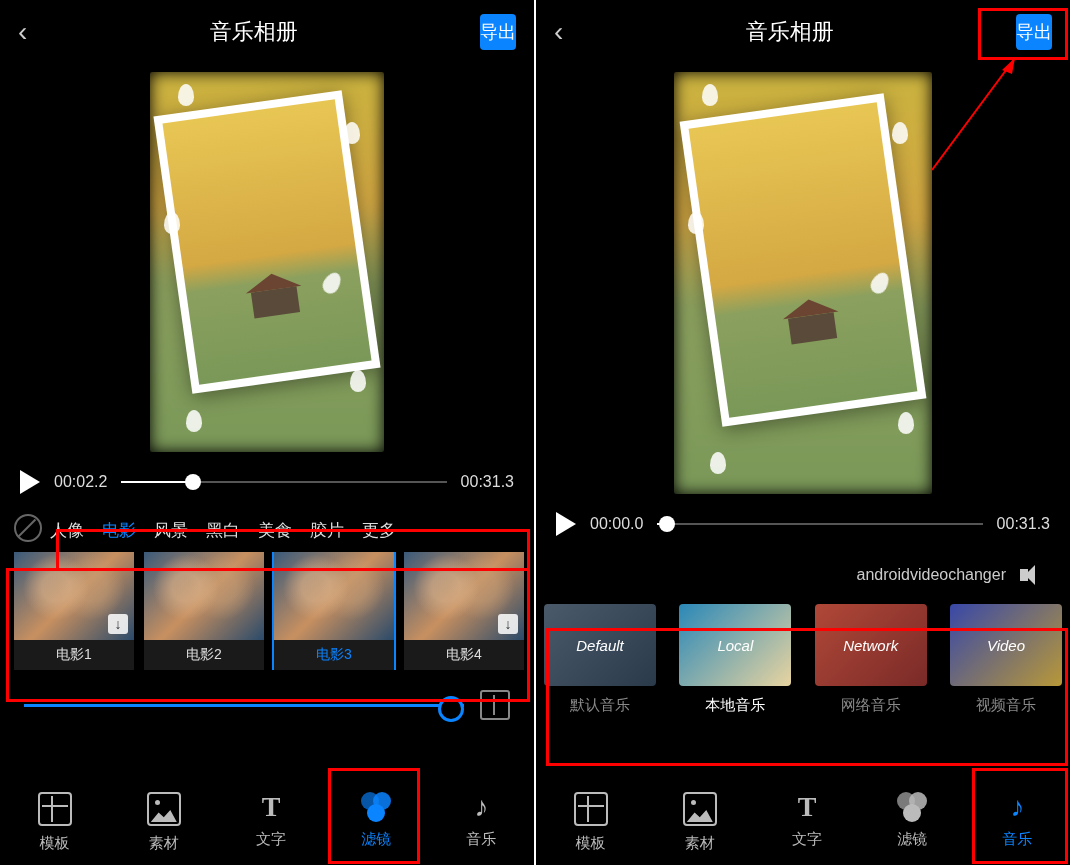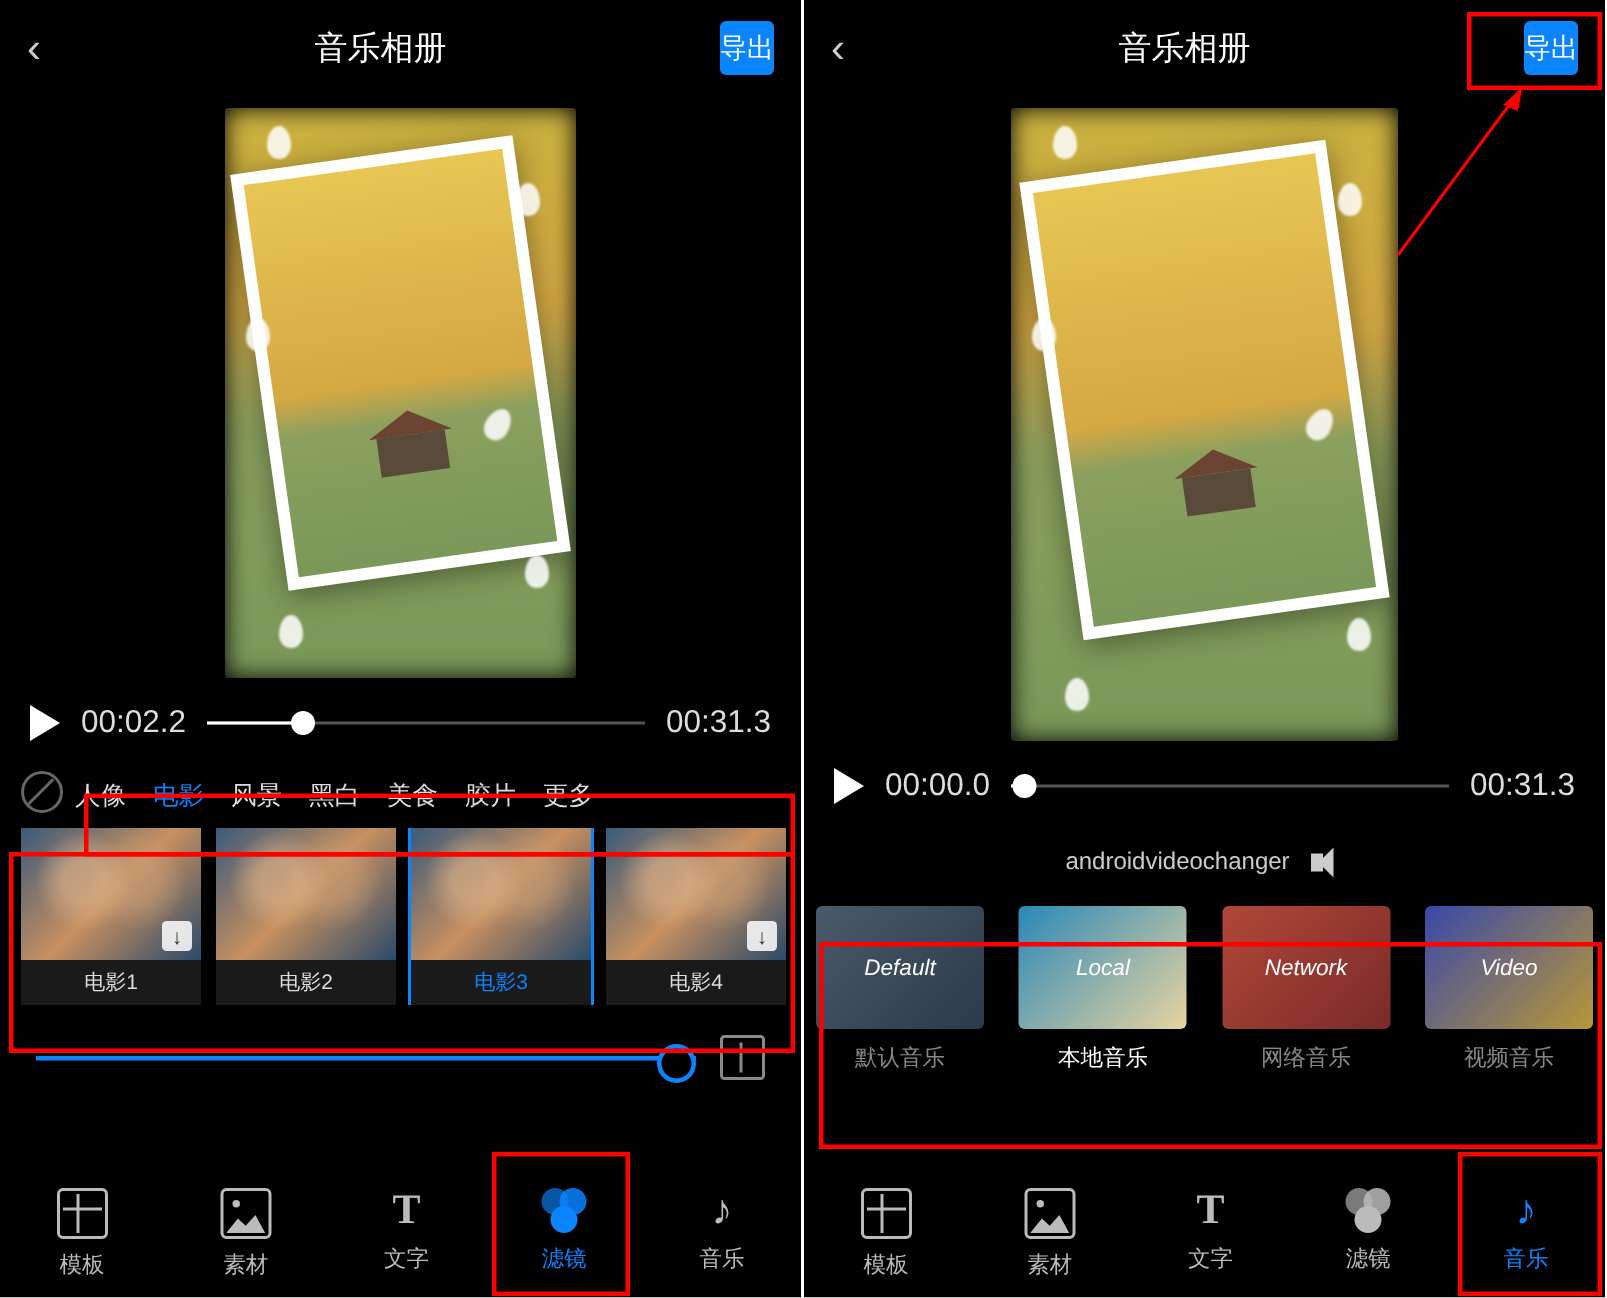--- a/index.html
+++ b/index.html
@@ -14,21 +14,21 @@
 .preview{width:234px;height:380px;position:relative;border-radius:2px;overflow:hidden}
 .preview-bg{position:absolute;inset:0;background:linear-gradient(180deg,#c9b23e 0%,#d4a843 35%,#8ba05e 55%,#7a9858 100%);filter:blur(8px)}
 .photo-tilt{position:absolute;top:30px;left:22px;width:190px;height:280px;background:#fff;transform:rotate(-8deg);box-shadow:0 4px 20px rgba(0,0,0,.4)}
 .photo-in{position:absolute;inset:8px;background:linear-gradient(180deg,#e8c654 0%,#d4a843 55%,#8ba05e 65%,#7a9858 100%)}
 .cabin{position:absolute;bottom:22%;left:50%;transform:translateX(-50%);width:46px;height:26px;background:#5a4a3a}
 .roof{position:absolute;bottom:calc(22% + 26px);left:50%;transform:translateX(-50%);width:0;height:0;border-left:28px solid transparent;border-right:28px solid transparent;border-bottom:16px solid #6b4532}
 .feather{position:absolute;width:16px;height:22px;background:rgba(255,255,255,.85);border-radius:50% 50% 50% 50%/60% 60% 40% 40%;filter:blur(.6px)}
 .f1{top:12px;left:28px}.f2{top:50px;right:24px}.f3{top:140px;left:14px}.f4{bottom:60px;right:18px}.f5{bottom:20px;left:36px}.f6{top:200px;right:44px;transform:rotate(30deg)}
 .controls{display:flex;align-items:center;gap:14px;padding:10px 20px}
 .play{width:0;height:0;border-left:20px solid #fff;border-top:12px solid transparent;border-bottom:12px solid transparent;cursor:pointer}
-.time{font-size:21px;color:#ddd}
+.time{font-size:16px;color:#ddd}
 .seek{flex:1;height:2px;background:#555;position:relative;cursor:pointer}
 .seek-fill{position:absolute;left:0;top:0;height:2px;background:#fff}
 .seek-thumb{position:absolute;top:-7px;width:16px;height:16px;border-radius:50%;background:#fff;margin-left:-8px}
 .cats-row{display:flex;align-items:flex-end;gap:8px;padding:10px 14px}
 .none-ic{width:24px;height:24px;border:2px solid #666;border-radius:50%;position:relative;cursor:pointer;flex-shrink:0}
 .none-ic::after{content:"";position:absolute;width:24px;height:2px;background:#666;transform:rotate(-45deg);top:11px;left:-1px}
 .cats{display:flex;gap:18px;flex:1;overflow:hidden}
 .cat{font-size:17px;color:#ddd;cursor:pointer;white-space:nowrap}
 .cat.active{color:#0a84ff}
 .thumbs{display:flex;gap:10px;padding:0 14px;overflow:hidden}
@@ -56,21 +56,21 @@
 .ic-mat::before{content:"";position:absolute;top:6px;left:6px;width:5px;height:5px;border-radius:50%;background:currentColor}
 .ic-mat::after{content:"";position:absolute;bottom:2px;left:2px;right:2px;height:12px;background:currentColor;clip-path:polygon(0 100%,30% 20%,50% 60%,75% 0,100% 100%)}
 .ic-txt{font-family:serif;font-size:28px;font-weight:bold;display:flex;align-items:center;justify-content:center;height:30px}
 .ic-flt{position:relative}
 .ic-flt::before{content:"";position:absolute;width:18px;height:18px;border-radius:50%;background:currentColor;opacity:.65;left:0;top:0}
 .ic-flt::after{content:"";position:absolute;width:18px;height:18px;border-radius:50%;background:currentColor;opacity:.85;right:0;top:0}
 .ic-flt span{position:absolute;width:18px;height:18px;border-radius:50%;background:currentColor;bottom:0;left:6px}
 .ic-mus{font-size:28px;display:flex;align-items:center;justify-content:center;height:30px}
 .nav-lbl{font-size:15px}
 .redbox{position:absolute;border:3px solid #f00;pointer-events:none;z-index:50}
-.track-row{display:flex;align-items:center;justify-content:center;gap:14px;padding:18px 28px 6px;font-size:16px;color:#ccc}
+.track-row{display:flex;align-items:center;justify-content:flex-end;gap:14px;padding:18px 28px 6px;font-size:16px;color:#ccc}
 .vol-ic{width:22px;height:22px;position:relative;cursor:pointer}
 .vol-ic::before{content:"";position:absolute;left:0;top:5px;width:8px;height:12px;background:#ccc}
 .vol-ic::after{content:"";position:absolute;left:5px;top:1px;width:0;height:0;border-top:10px solid transparent;border-bottom:10px solid transparent;border-right:10px solid #ccc}
 .music-thumbs{display:flex;gap:16px;padding:12px 8px;justify-content:space-between}
 .mthumb{width:112px;cursor:pointer}
 .mthumb-img{width:112px;height:82px;border-radius:4px;position:relative;display:flex;align-items:center;justify-content:center;color:#fff;font-size:15px;font-style:italic;overflow:hidden}
 .m1{background:linear-gradient(135deg,#4a5a6a,#2a3a4a)}
 .m2{background:linear-gradient(135deg,#b04838,#7a2a28)}
 .m3{background:linear-gradient(135deg,#2a88b8,#e8d4a0)}
 .m4{background:linear-gradient(135deg,#3848a8,#b89838)}

